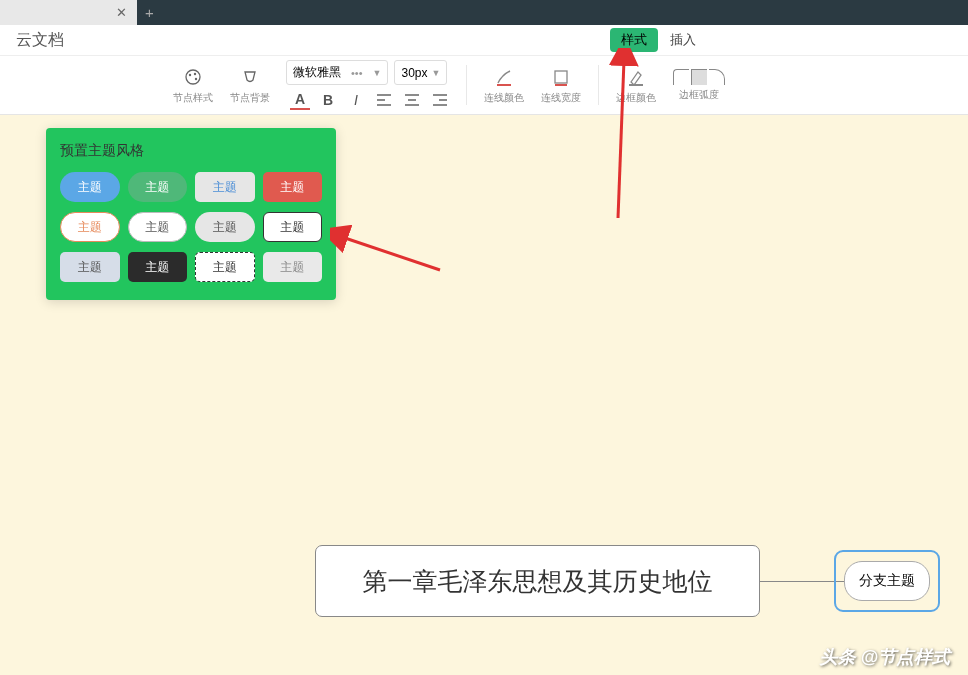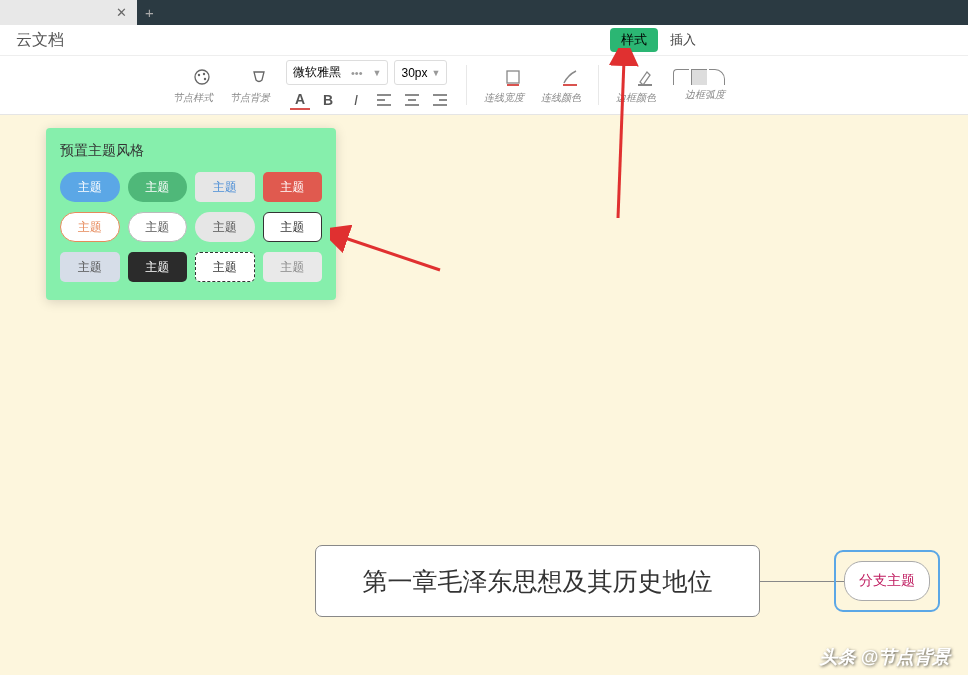--- a/index.html
+++ b/index.html
@@ -9,56 +9,56 @@
     .tab { width: 137px; height: 25px; background: #e8e8e8; position: relative; display: flex; align-items: center; justify-content: flex-end; padding-right: 10px; }
     .tab-close { font-size: 13px; color: #666; cursor: pointer; }
     .tab-add { width: 25px; text-align: center; color: #aaa; font-size: 15px; cursor: pointer; }
     
     .menu-bar { height: 31px; background: #fff; border-bottom: 1px solid #eee; display: flex; align-items: center; padding-left: 4px; }
     .menu-label { font-size: 16px; color: #555; padding: 0 12px; }
     .menu-item { font-size: 13px; color: #444; padding: 4px 12px; cursor: pointer; }
     .menu-item.active { background: #2bb673; color: #000000; border-radius: 4px; padding: 3px 11px; }
     
     .toolbar { height: 59px; background: #fff; border-bottom: 1px solid #e5e5e5; display: flex; align-items: center; padding-left: 168px; gap: 7px; }
-    .tb-group { display: flex; flex-direction: column; align-items: flex-end; justify-content: center; gap: 3px; height: 100%; padding: 0 5px; font-style: italic; }
+    .tb-group { display: flex; flex-direction: column; align-items: center; justify-content: center; gap: 3px; height: 100%; padding: 0 5px; }
     .tb-group-label { font-size: 10px; color: #888; }
     .tb-icon { width: 22px; height: 22px; display: flex; align-items: center; justify-content: center; }
     .tb-divider { width: 1px; height: 40px; background: #e8e8e8; margin: 0 5px; }
     
     .font-select { display: flex; align-items: center; border: 1px solid #ddd; border-radius: 3px; height: 25px; padding: 0 6px; font-size: 12px; background: #fff; gap: 10px; }
     .font-select .more { color:#999; font-size:11px; }
     .size-select { border: 1px solid #ddd; border-radius: 3px; height: 25px; padding: 0 6px; font-size: 12px; display: flex; align-items: center; gap: 4px; }
     
     .text-tools { display: flex; align-items: center; gap: 8px; margin-left: 4px; }
     .tt-btn { width: 20px; height: 20px; display: flex; align-items: center; justify-content: center; font-size: 14px; color: #555; cursor: pointer; }
     .tt-btn.underline-a { border-bottom: 2px solid #d9534f; font-weight: bold; }
     
     .corner-group { display: flex; gap: 0; }
     
-    .theme-panel { position: absolute; top: 128px; left: 46px; width: 290px; background: #86efac; border-radius: 4px; box-shadow: 0 2px 12px rgba(0,0,0,0.15); padding: 14px 14px 18px; }
+    .theme-panel { position: absolute; top: 128px; left: 46px; width: 290px; background: #22c55e; border-radius: 4px; box-shadow: 0 2px 12px rgba(0,0,0,0.15); padding: 14px 14px 18px; }
     .theme-title { font-size: 14px; color: #333; margin-bottom: 12px; }
     .theme-grid { display: grid; grid-template-columns: repeat(4, 1fr); gap: 10px 8px; }
     .theme-btn { height: 30px; border-radius: 15px; display: flex; align-items: center; justify-content: center; font-size: 12px; cursor: pointer; }
     .t1 { background:#5ba7e6; color:#fff; }
     .t2 { background:#4fb879; color:#fff; }
     .t3 { background:#e6e6e6; color:#4a8dd6; border-radius:5px; }
     .t4 { background:#e05a4f; color:#fff; border-radius:5px; }
     .t5 { background:#fff; color:#e68a5b; border:1px solid #e68a5b; }
     .t6 { background:#fff; color:#555; border:1px solid #bbb; }
     .t7 { background:#e6e6e6; color:#555; }
     .t8 { background:#fff; color:#333; border:1.5px solid #333; border-radius:6px; }
     .t9 { background:#d6dde8; color:#555; border-radius:5px; }
     .t10 { background:#2b2b2b; color:#fff; border-radius:5px; }
     .t11 { background:#fff; color:#333; border:1.5px dashed #333; border-radius:5px; }
     .t12 { background:#e9e9e9; color:#888; border-radius:5px; }
     
     .arrow-red { position: absolute; }
     
     .mindmap-main { position: absolute; left: 315px; top: 545px; width: 445px; height: 72px; background: #fff; border: 1.5px solid #888; border-radius: 7px; display: flex; align-items: center; justify-content: center; font-size: 25px; color: #333; }
-    .mindmap-branch { position: absolute; left: 844px; top: 561px; width: 86px; height: 40px; background: #fff; border: 1.5px solid #aaa; border-radius: 18px; display: flex; align-items: center; justify-content: center; font-size: 14px; color: #be185d; }
+    .mindmap-branch { position: absolute; left: 844px; top: 561px; width: 86px; height: 40px; background: #fff; border: 1.5px solid #aaa; border-radius: 18px; display: flex; align-items: center; justify-content: center; font-size: 14px; color: #000000; }
     .branch-selected { outline: 2px solid #5ba7e6; outline-offset: 3px; border-radius: 4px; }
     .connector { position: absolute; left: 760px; top: 581px; width: 84px; height: 1px; background: #888; }
     
     .watermark { position: absolute; right: 18px; bottom: 6px; font-size: 18px; color: #fff; font-style: italic; font-weight: bold; text-shadow: 1px 1px 3px rgba(0,0,0,0.6); }
     
     .menu-spacer { flex: 1; }
   </style>
 </head>
 <body>
 
@@ -130,34 +130,34 @@
           </svg>
         </div>
     </div>
   </div>
 
   <div class="tb-divider"></div>
 
   <div class="tb-group">
     <div class="tb-icon">
         <svg width="20" height="20">
+          <path d="M4 16 Q8 8 16 4" stroke="#888" stroke-width="1.4" fill="none"></path>
+          <rect x="3" y="17" width="14" height="2" fill="#d9534f"></rect>
+        </svg>
+      </div>
+    <span class="tb-group-label">连线颜色</span>
+  </div>
+  <div class="tb-group">
+    <div class="tb-icon">
+        <svg width="20" height="20">
           <rect x="4" y="4" width="12" height="12" fill="none" stroke="#888" stroke-width="1.3"></rect>
           <rect x="4" y="17" width="12" height="2" fill="#d9534f"></rect>
         </svg>
       </div>
     <span class="tb-group-label">连线宽度</span>
-  </div>
-  <div class="tb-group">
-    <div class="tb-icon">
-        <svg width="20" height="20">
-          <path d="M4 16 Q8 8 16 4" stroke="#888" stroke-width="1.4" fill="none"></path>
-          <rect x="3" y="17" width="14" height="2" fill="#d9534f"></rect>
-        </svg>
-      </div>
-    <span class="tb-group-label">连线颜色</span>
   </div>
 
   <div class="tb-divider"></div>
 
   <div class="tb-group">
     <div class="tb-icon">
         <svg width="20" height="20">
           <path d="M5 15 L12 5 L15 8 L8 18 Z" fill="none" stroke="#888" stroke-width="1.3"></path>
           <rect x="3" y="17" width="14" height="2" fill="#888"></rect>
         </svg>
@@ -207,13 +207,13 @@
       </marker>
     </defs>
   <path d="M110 45 L12 12" stroke="#e03030" stroke-width="3" fill="none" marker-end="url(#ah2)"></path>
 </svg>
 
 <div class="mindmap-main">第一章毛泽东思想及其历史地位</div>
 <div class="connector"></div>
 <div class="branch-selected" style="position:absolute; left:839px; top:555px; width:96px; height:52px;"></div>
 <div class="mindmap-branch">分支主题</div>
 
-<div class="watermark">头条 @节点背景</div>
+<div class="watermark">头条 @节点样式</div>
 
 </body></html>

